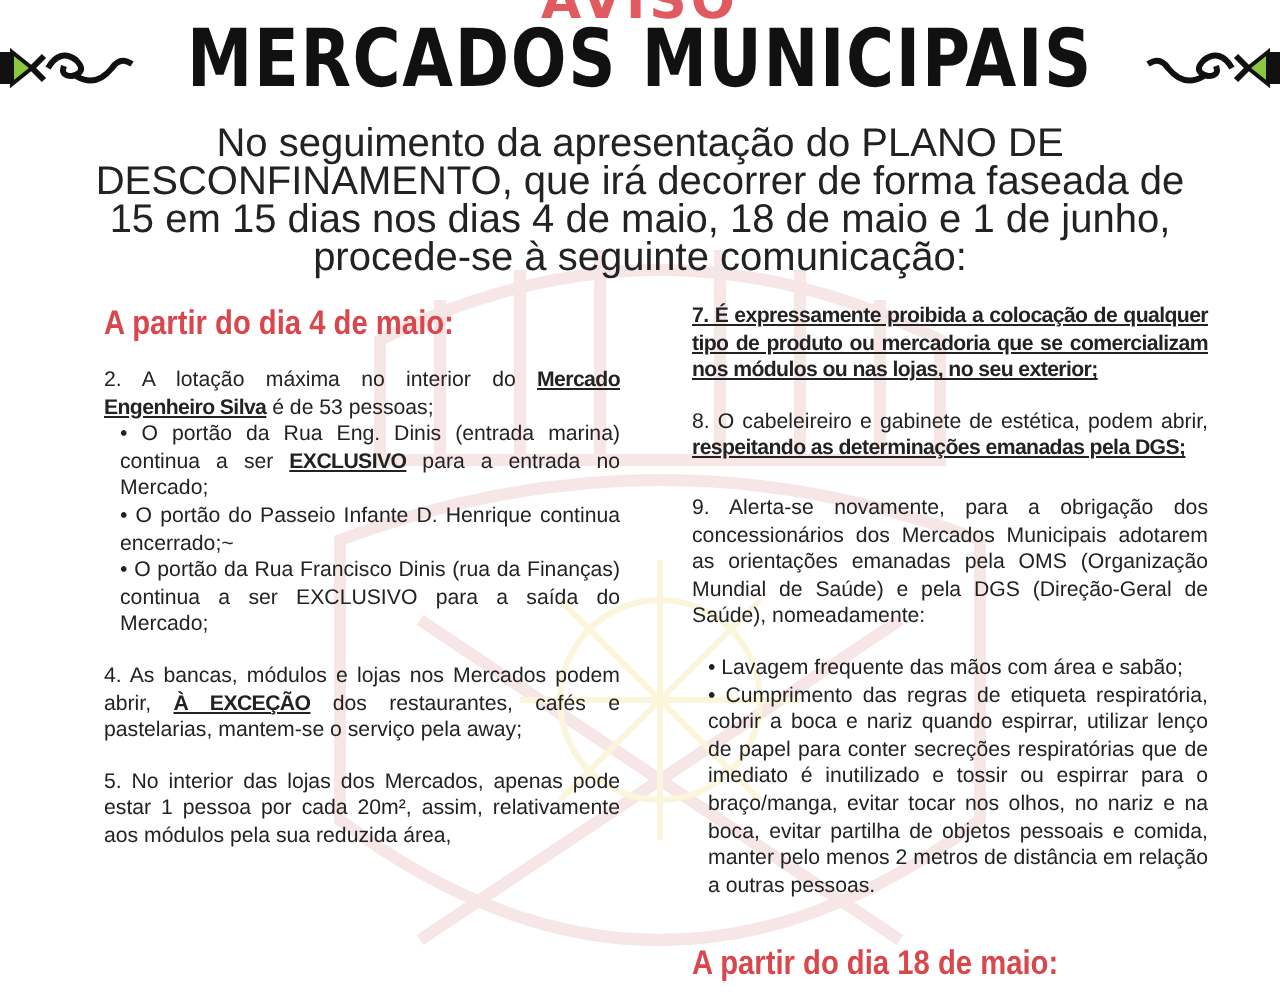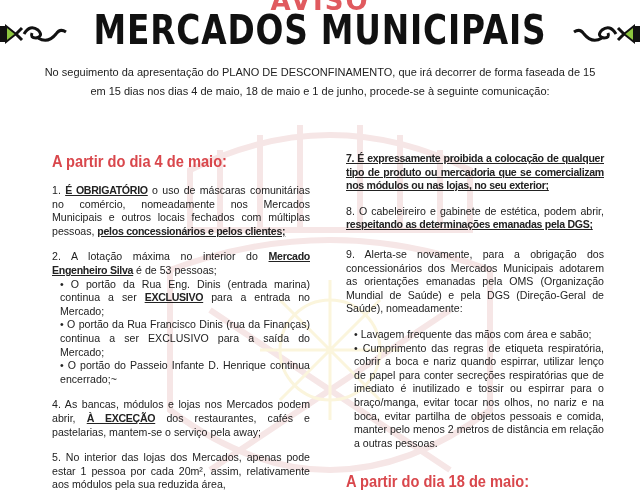--- a/index.html
+++ b/index.html
@@ -7,21 +7,21 @@
          font-family:"Liberation Sans", sans-serif; color:#231f20; }
   .watermark { position:absolute; left:150px; top:110px; width:360px; height:420px; pointer-events:none; }
   .top-cut { position:absolute; left:0; right:0; top:-14px; text-align:center; color:#e05a5f;
              font-family:"DejaVu Sans", sans-serif; font-weight:bold; font-size:26px; letter-spacing:2px; }
   .title { position:absolute; left:0; right:0; top:6px; text-align:center;
            font-family:"DejaVu Sans", sans-serif; font-weight:bold; font-size:40px; line-height:48px;
            color:#111; transform:scaleX(0.82); letter-spacing:1px; }
   .orn { position:absolute; top:20px; width:70px; height:28px; }
   .orn.left { left:0; }
   .orn.right { right:0; transform:scaleX(-1); }
-  .intro { position:absolute; left:40px; right:40px; top:63px; text-align:center; font-size:11px; line-height:19px; color:#222; }
+  .intro { position:absolute; left:40px; right:40px; top:63px; text-align:center; font-size:20px; line-height:19px; color:#222; }
   .col { position:absolute; font-size:10.6px; line-height:13.6px; color:#222; text-align:justify; }
   .col.left { left:52px; width:258px; top:152px; }
   .col.right { left:346px; width:258px; top:152px; }
   .sec-title { color:#d9474c; font-weight:bold; font-size:17px; line-height:20px; margin:0 0 12px 0;
                transform:scaleX(0.86); transform-origin:left; white-space:nowrap; }
   .item { margin:0 0 12px 0; }
   .item.tight { margin-bottom:16px; }
   .bullet { padding-left:8px; }
   b { font-weight:bold;text-decoration:underline; }
   .narrow { letter-spacing:-0.3px; }
@@ -59,31 +59,28 @@
   <path d="M38 18 Q48 24 56 14 Q60 8 66 12" fill="none" stroke="#111" stroke-width="3"></path>
 </svg>
 
 <div class="title">MERCADOS MUNICIPAIS</div>
 
 <div class="intro">No seguimento da apresentação do PLANO DE DESCONFINAMENTO,  que irá decorrer de forma faseada de 15 em 15 dias nos dias 4 de maio, 18 de maio e 1 de junho, procede-se à seguinte comunicação:</div>
 
 <div class="col left">
   <div class="sec-title">A partir do dia 4 de maio:</div>
 
-  <div class="item">
-    <span>1. </span><b class="narrow">É OBRIGATÓRIO</b><span> o uso de máscaras comunitárias no comércio, nomeadamente nos Mercados Municipais e outros locais fechados com múltiplas pessoas, </span><b class="narrow">pelos concessionários e pelos clientes;</b>
-  </div>
 
   <div class="item">
     <span>2. A lotação máxima no interior do </span><b class="narrow">Mercado Engenheiro Silva</b><span> é de 53 pessoas;</span>
     <div class="bullet">
       <span>• O portão da Rua Eng. Dinis (entrada marina) continua a ser </span><b class="narrow">EXCLUSIVO</b><span> para a entrada no Mercado;</span>
     </div>
+    <div class="bullet">• O portão do Passeio Infante D. Henrique continua encerrado;~</div>
     <div class="bullet">• O portão da Rua Francisco Dinis (rua da Finanças) continua a ser EXCLUSIVO para a saída do Mercado;</div>
-    <div class="bullet">• O portão do Passeio Infante D. Henrique continua encerrado;~</div>
   </div>
 
 
   <div class="item">
     <span>4. As bancas, módulos e lojas nos Mercados podem abrir, </span><b class="narrow">À EXCEÇÃO</b><span> dos restaurantes, cafés e pastelarias, mantem-se o serviço pela away;</span>
   </div>
 
   <div class="item">
     <span>5. No interior das lojas dos Mercados, apenas pode estar 1 pessoa por cada 20m², assim, relativamente aos módulos pela sua reduzida área, </span>
   </div>

